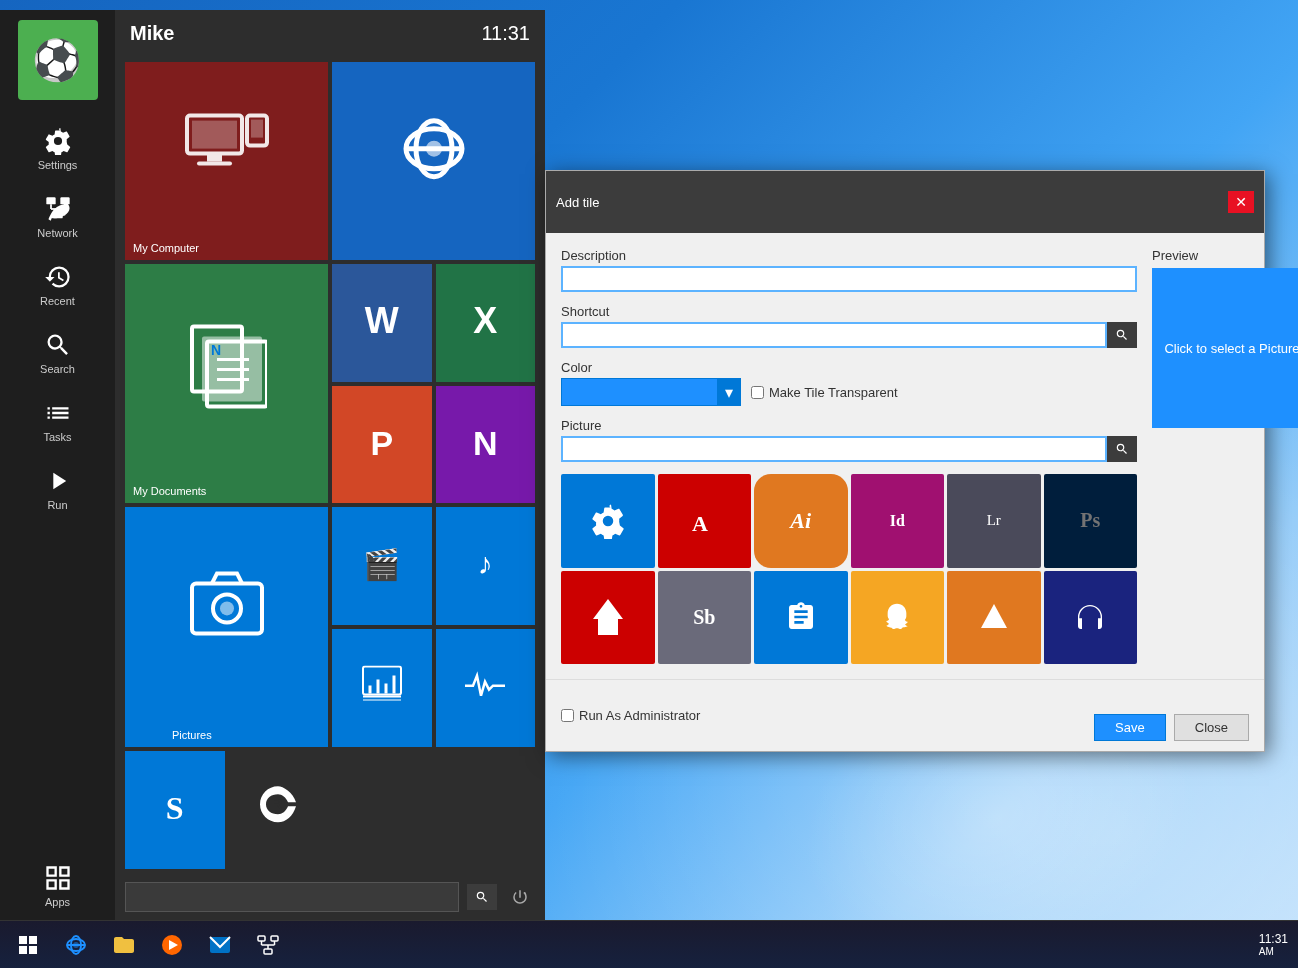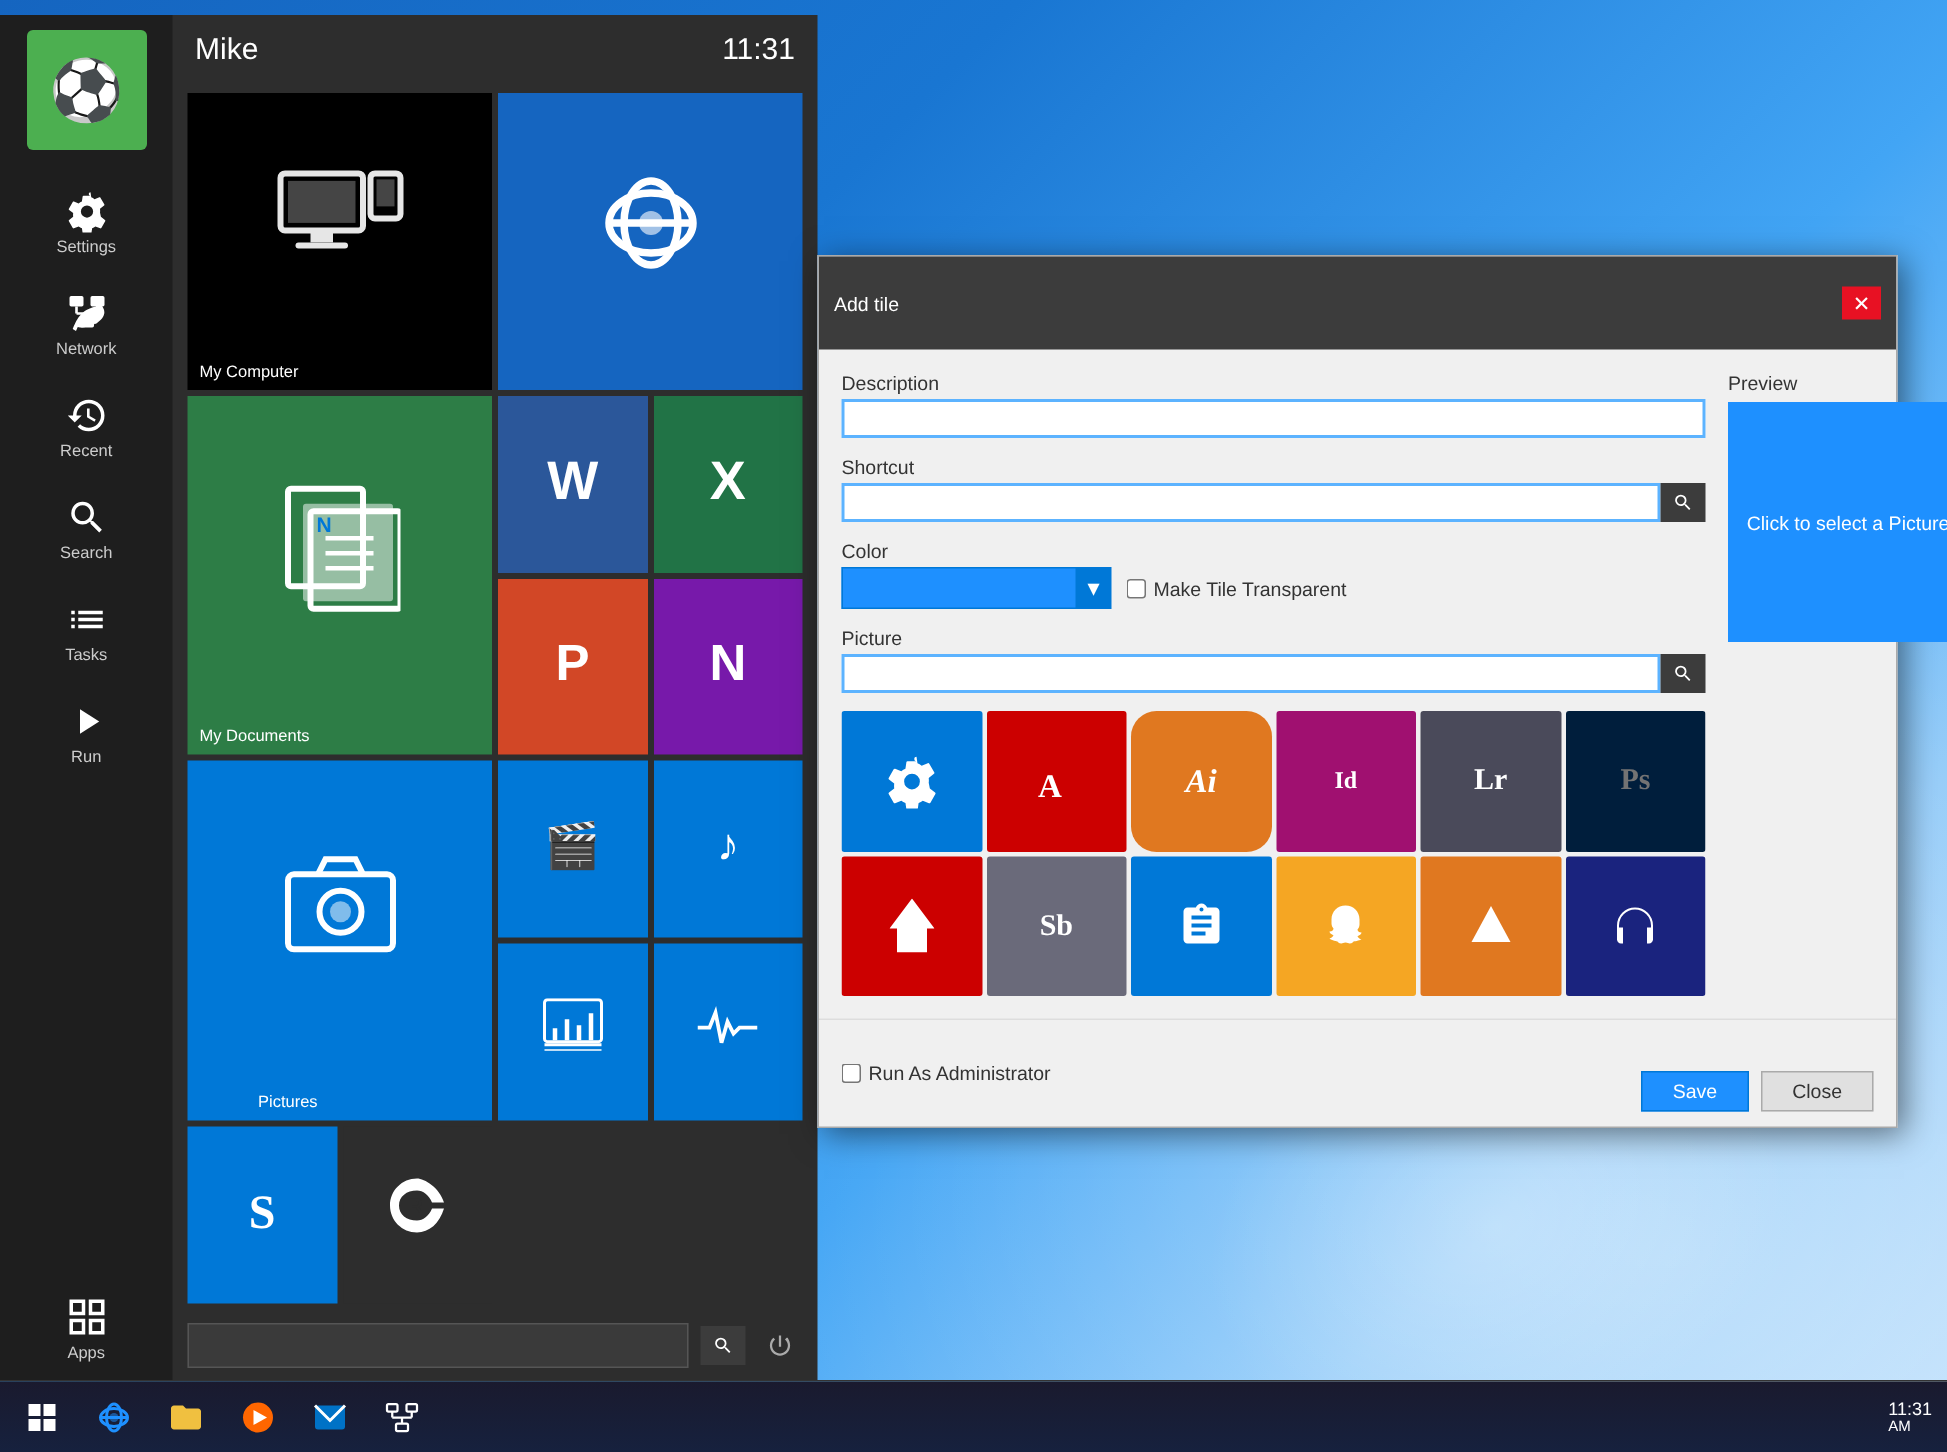--- a/index.html
+++ b/index.html
@@ -113,21 +113,21 @@
       overflow: hidden;
     }
     .tiles-header {
       display: flex;
       justify-content: space-between;
       align-items: center;
       padding: 12px 15px;
       color: white;
       font-size: 18px;
     }
-    .tiles-header .username { font-size: 20px; font-weight: 400; }
+    .tiles-header .username { font-size: 20px; font-weight: 700; }
     .tiles-header .time { font-size: 20px; font-weight: 300; }
 
     .tiles-grid {
       flex: 1;
       padding: 5px 10px;
       display: grid;
       grid-template-columns: repeat(4, 1fr);
       grid-template-rows: auto;
       gap: 4px;
     }
@@ -422,21 +422,21 @@
 
   <div class="tiles-area">
 
     <div class="tiles-header">
       <span class="username">Mike</span>
       <span class="time">11:31</span>
     </div>
 
     <div class="tiles-grid">
 
-      <div class="tile wide" style="background:#000000; grid-column: span 2; min-height:170px;">
+      <div class="tile wide" style="background:#7f1d1d; grid-column: span 2; min-height:170px;">
         <div style="position:absolute; top:50%; left:50%; transform:translate(-50%,-60%); font-size:60px; color:white; opacity:0.9;">
           
           <svg width="90" height="70" viewBox="0 0 90 70" fill="white">
             <rect x="5" y="5" width="55" height="38" rx="3" fill="none" stroke="white" stroke-width="4"></rect>
             <rect x="10" y="10" width="45" height="28" fill="white" opacity="0.3"></rect>
             <rect x="25" y="43" width="15" height="8" fill="white"></rect>
             <rect x="15" y="51" width="35" height="4" rx="2" fill="white"></rect>
             <rect x="65" y="5" width="20" height="30" rx="3" fill="none" stroke="white" stroke-width="4"></rect>
             <rect x="69" y="9" width="12" height="18" fill="white" opacity="0.3"></rect>
           </svg>
@@ -625,21 +625,21 @@
                 <text x="6" y="28" font-size="22" font-weight="bold" font-family="serif">A</text>
               </svg>
           </div>
           <div class="icon-tile" style="background:#e07820;border-radius:17px;">
             <span style="font-size:22px; font-weight:bold; font-style:italic; color:white; font-family:serif;">Ai</span>
           </div>
           <div class="icon-tile" style="background:#a01070;">
             <span style="font-size:16px; font-weight:bold; color:white; font-family:serif;">Id</span>
           </div>
           <div class="icon-tile" style="background:#4a4a5a;">
-            <span style="font-size:20px; font-weight:bold; color:white; font-family:serif;">Lr</span>
+            <span style="font-size:15px; font-weight:normal; color:white; font-family:serif;">Lr</span>
           </div>
           <div class="icon-tile" style="background:#001e3c; position:relative;">
             <span style="font-size:20px; font-weight:bold; color:#737373; font-family:serif;">Ps</span>
           </div>
 
           <div class="icon-tile" style="background:#c00;">
             <svg width="30" height="36" viewBox="0 0 30 36" fill="white">
                 <path d="M5 36 L5 20 L0 20 L15 0 L30 20 L25 20 L25 36 Z"></path>
               </svg>
           </div>

